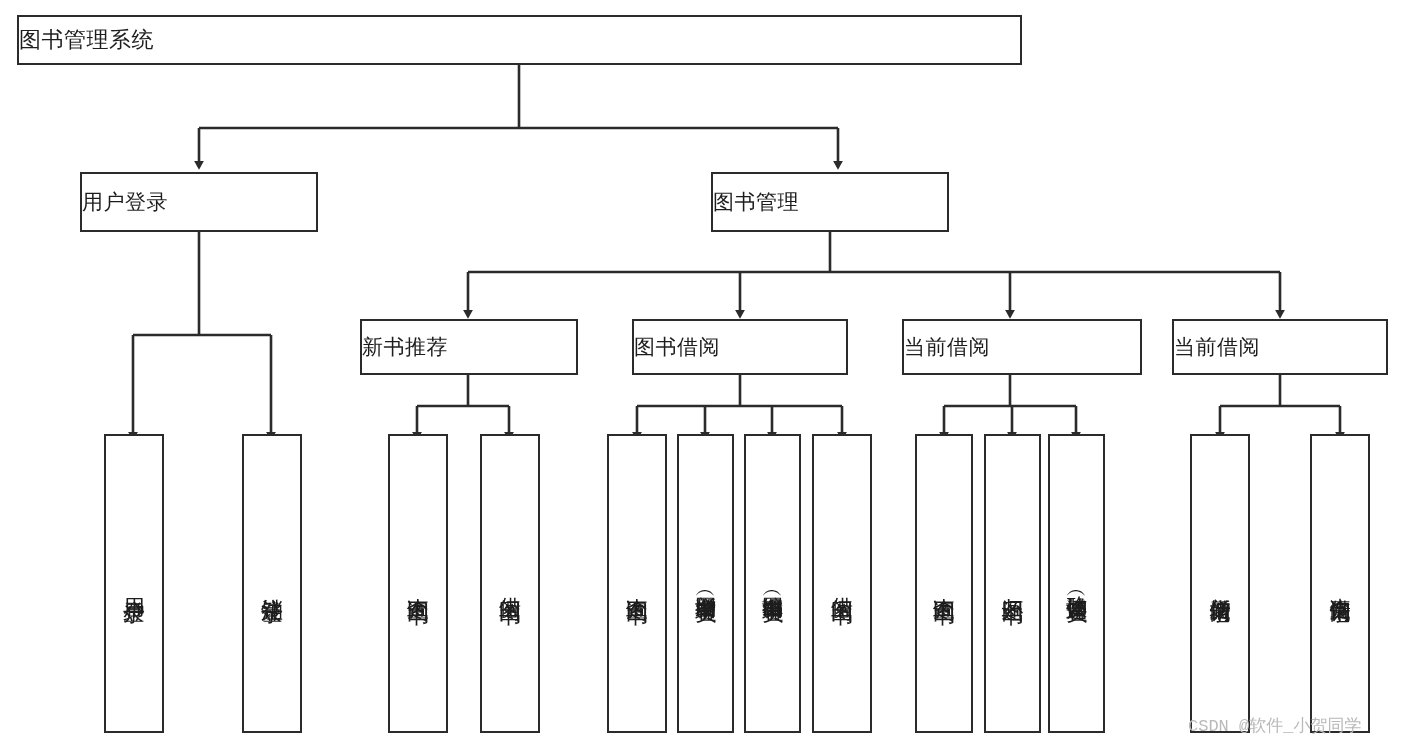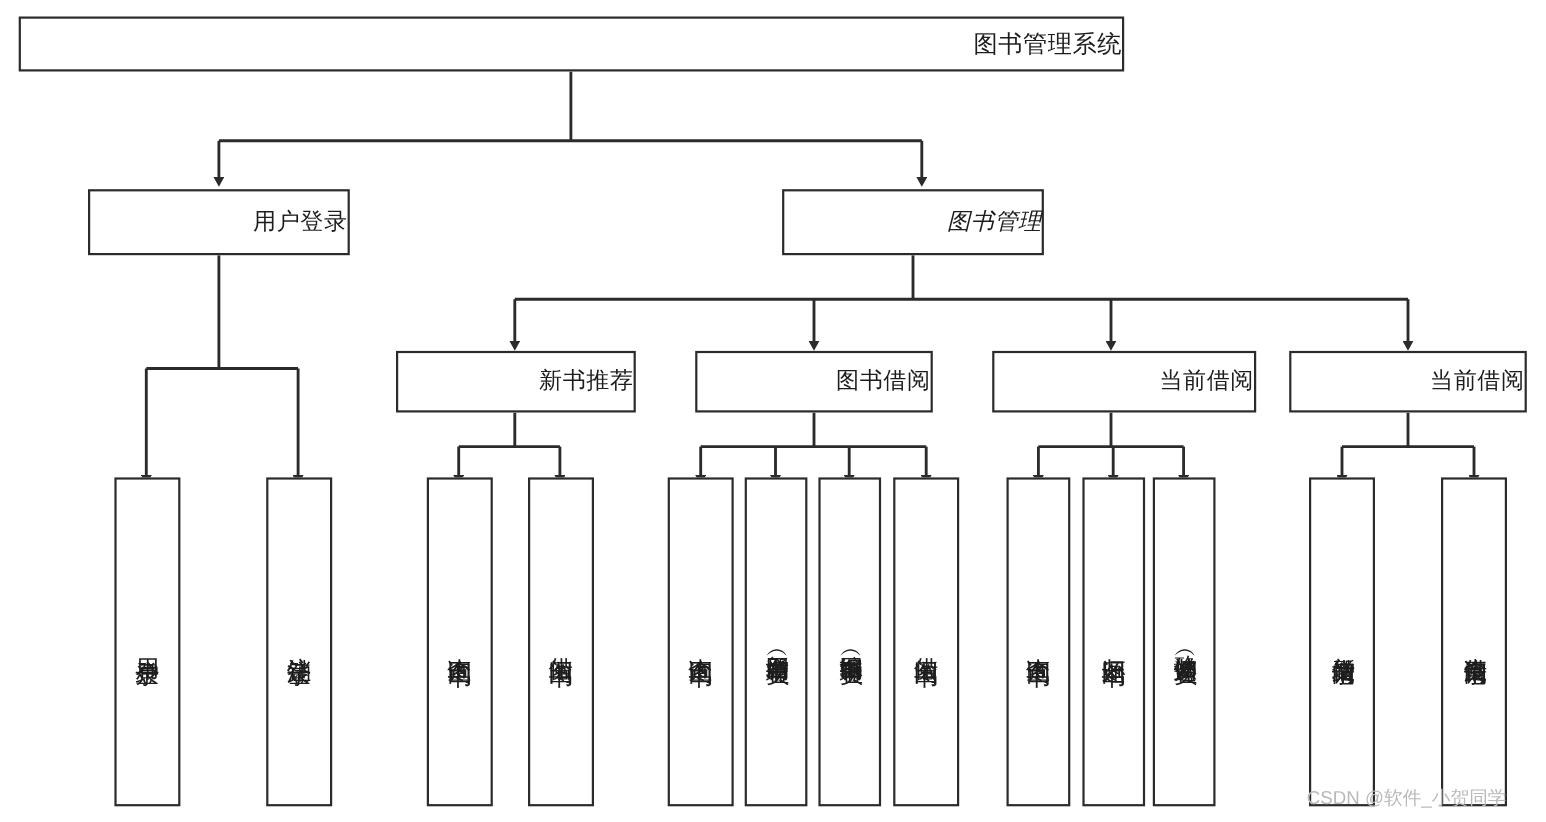--- a/index.html
+++ b/index.html
@@ -27,21 +27,21 @@
     height: 747px;
     pointer-events: none;
   }
   .node {
     position: absolute;
     box-sizing: border-box;
     border: 2px solid #2b2b2b;
     background: #ffffff;
     display: flex;
     align-items: center;
-    justify-content: flex-end;
+    justify-content: flex-start;
     color: #1d1d1d;
     z-index: 2;
   }
   .node-label {
     display: block;
     text-align: center;
     line-height: 1.18;
     letter-spacing: 0.5px;
   }
   
@@ -72,21 +72,21 @@
     letter-spacing: 1px;
   }
   #watermark {
     position: absolute;
     left: 1188px;
     top: 714px;
     font-size: 17px;
     color: #b9b9b9;
     white-space: nowrap;
     z-index: 3;
-    font-family: Liberation Sans, sans-serif;
+    font-family: Liberation Mono, monospace;
   }
 </style>
 </head>
 <body>
 
 <div id="diagram">
 
   <svg id="edges" viewBox="0 0 1405 747" width="1405" height="747" xmlns="http://www.w3.org/2000/svg">
     <defs>
       <marker id="arrow" markerWidth="9" markerHeight="10" refX="1.2" refY="5" orient="auto" markerUnits="userSpaceOnUse">
@@ -137,21 +137,21 @@
     </g>
   </svg>
 
   <div class="node root horiz" style="left:17px; top:15px; width:1005px; height:50px;">
     <span class="node-label">图书管理系统</span>
   </div>
 
   <div class="node horiz" style="left:80px; top:172px; width:238px; height:60px;">
     <span class="node-label">用户登录</span>
   </div>
-  <div class="node horiz" style="left:711px; top:172px; width:238px; height:60px;font-style:italic;">
+  <div class="node horiz" style="left:711px; top:172px; width:238px; height:60px;">
     <span class="node-label">图书管理</span>
   </div>
 
   <div class="node horiz" style="left:360px; top:319px; width:218px; height:56px;">
     <span class="node-label">新书推荐</span>
   </div>
   <div class="node horiz" style="left:632px; top:319px; width:216px; height:56px;">
     <span class="node-label">图书借阅</span>
   </div>
   <div class="node horiz" style="left:902px; top:319px; width:240px; height:56px;">

